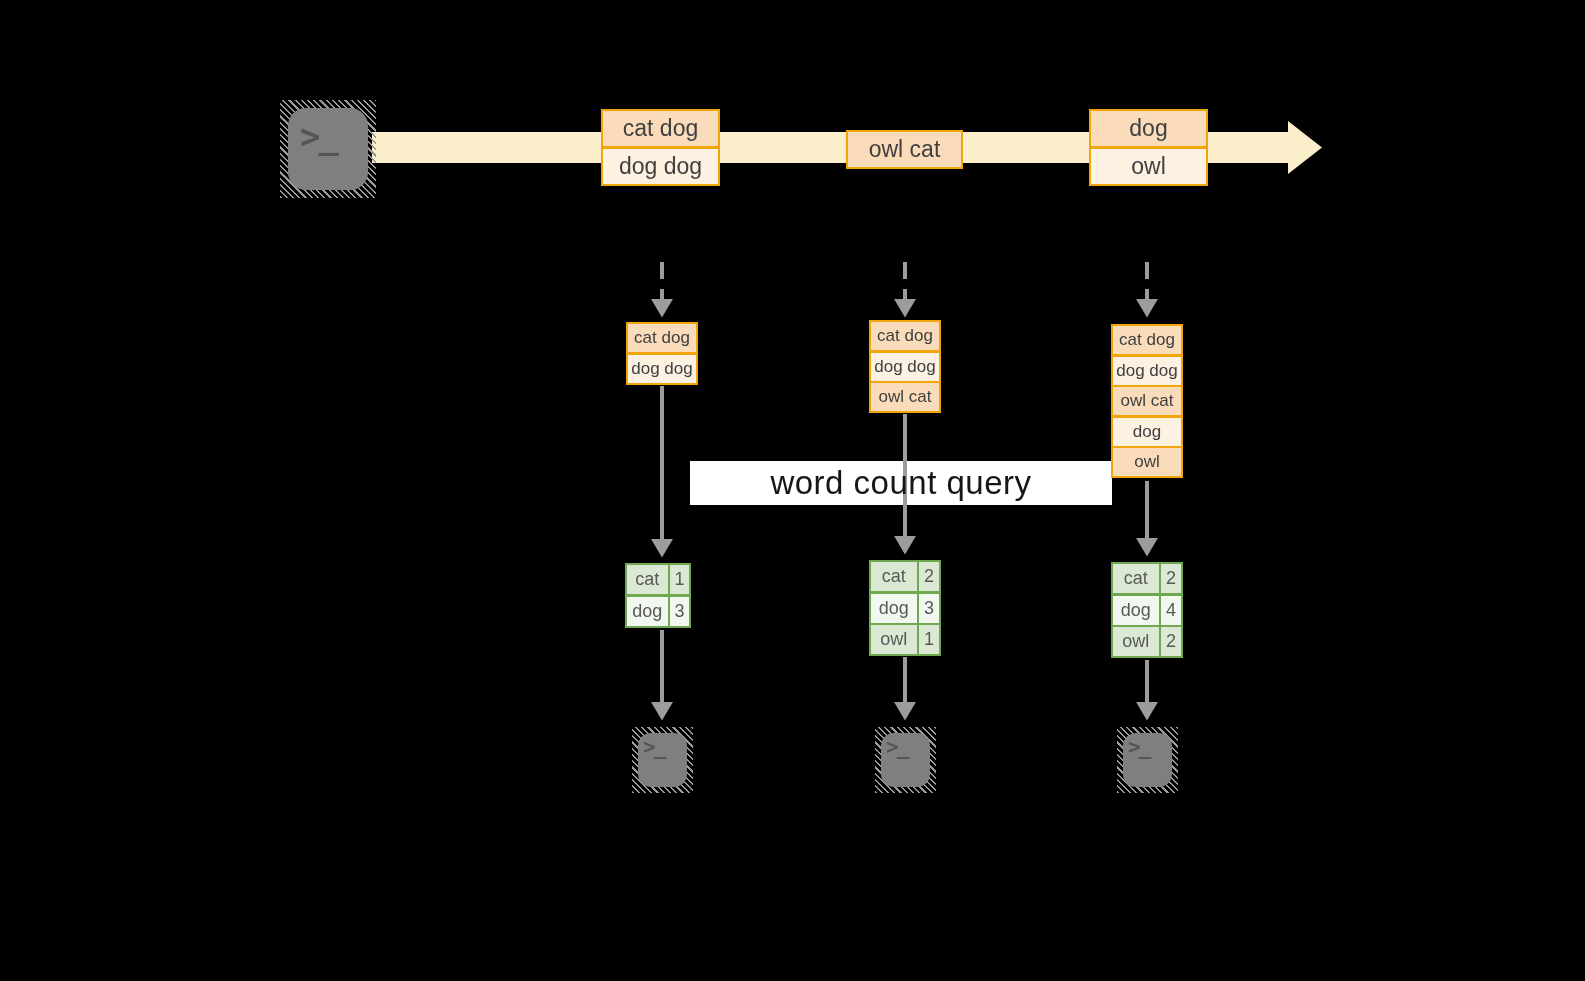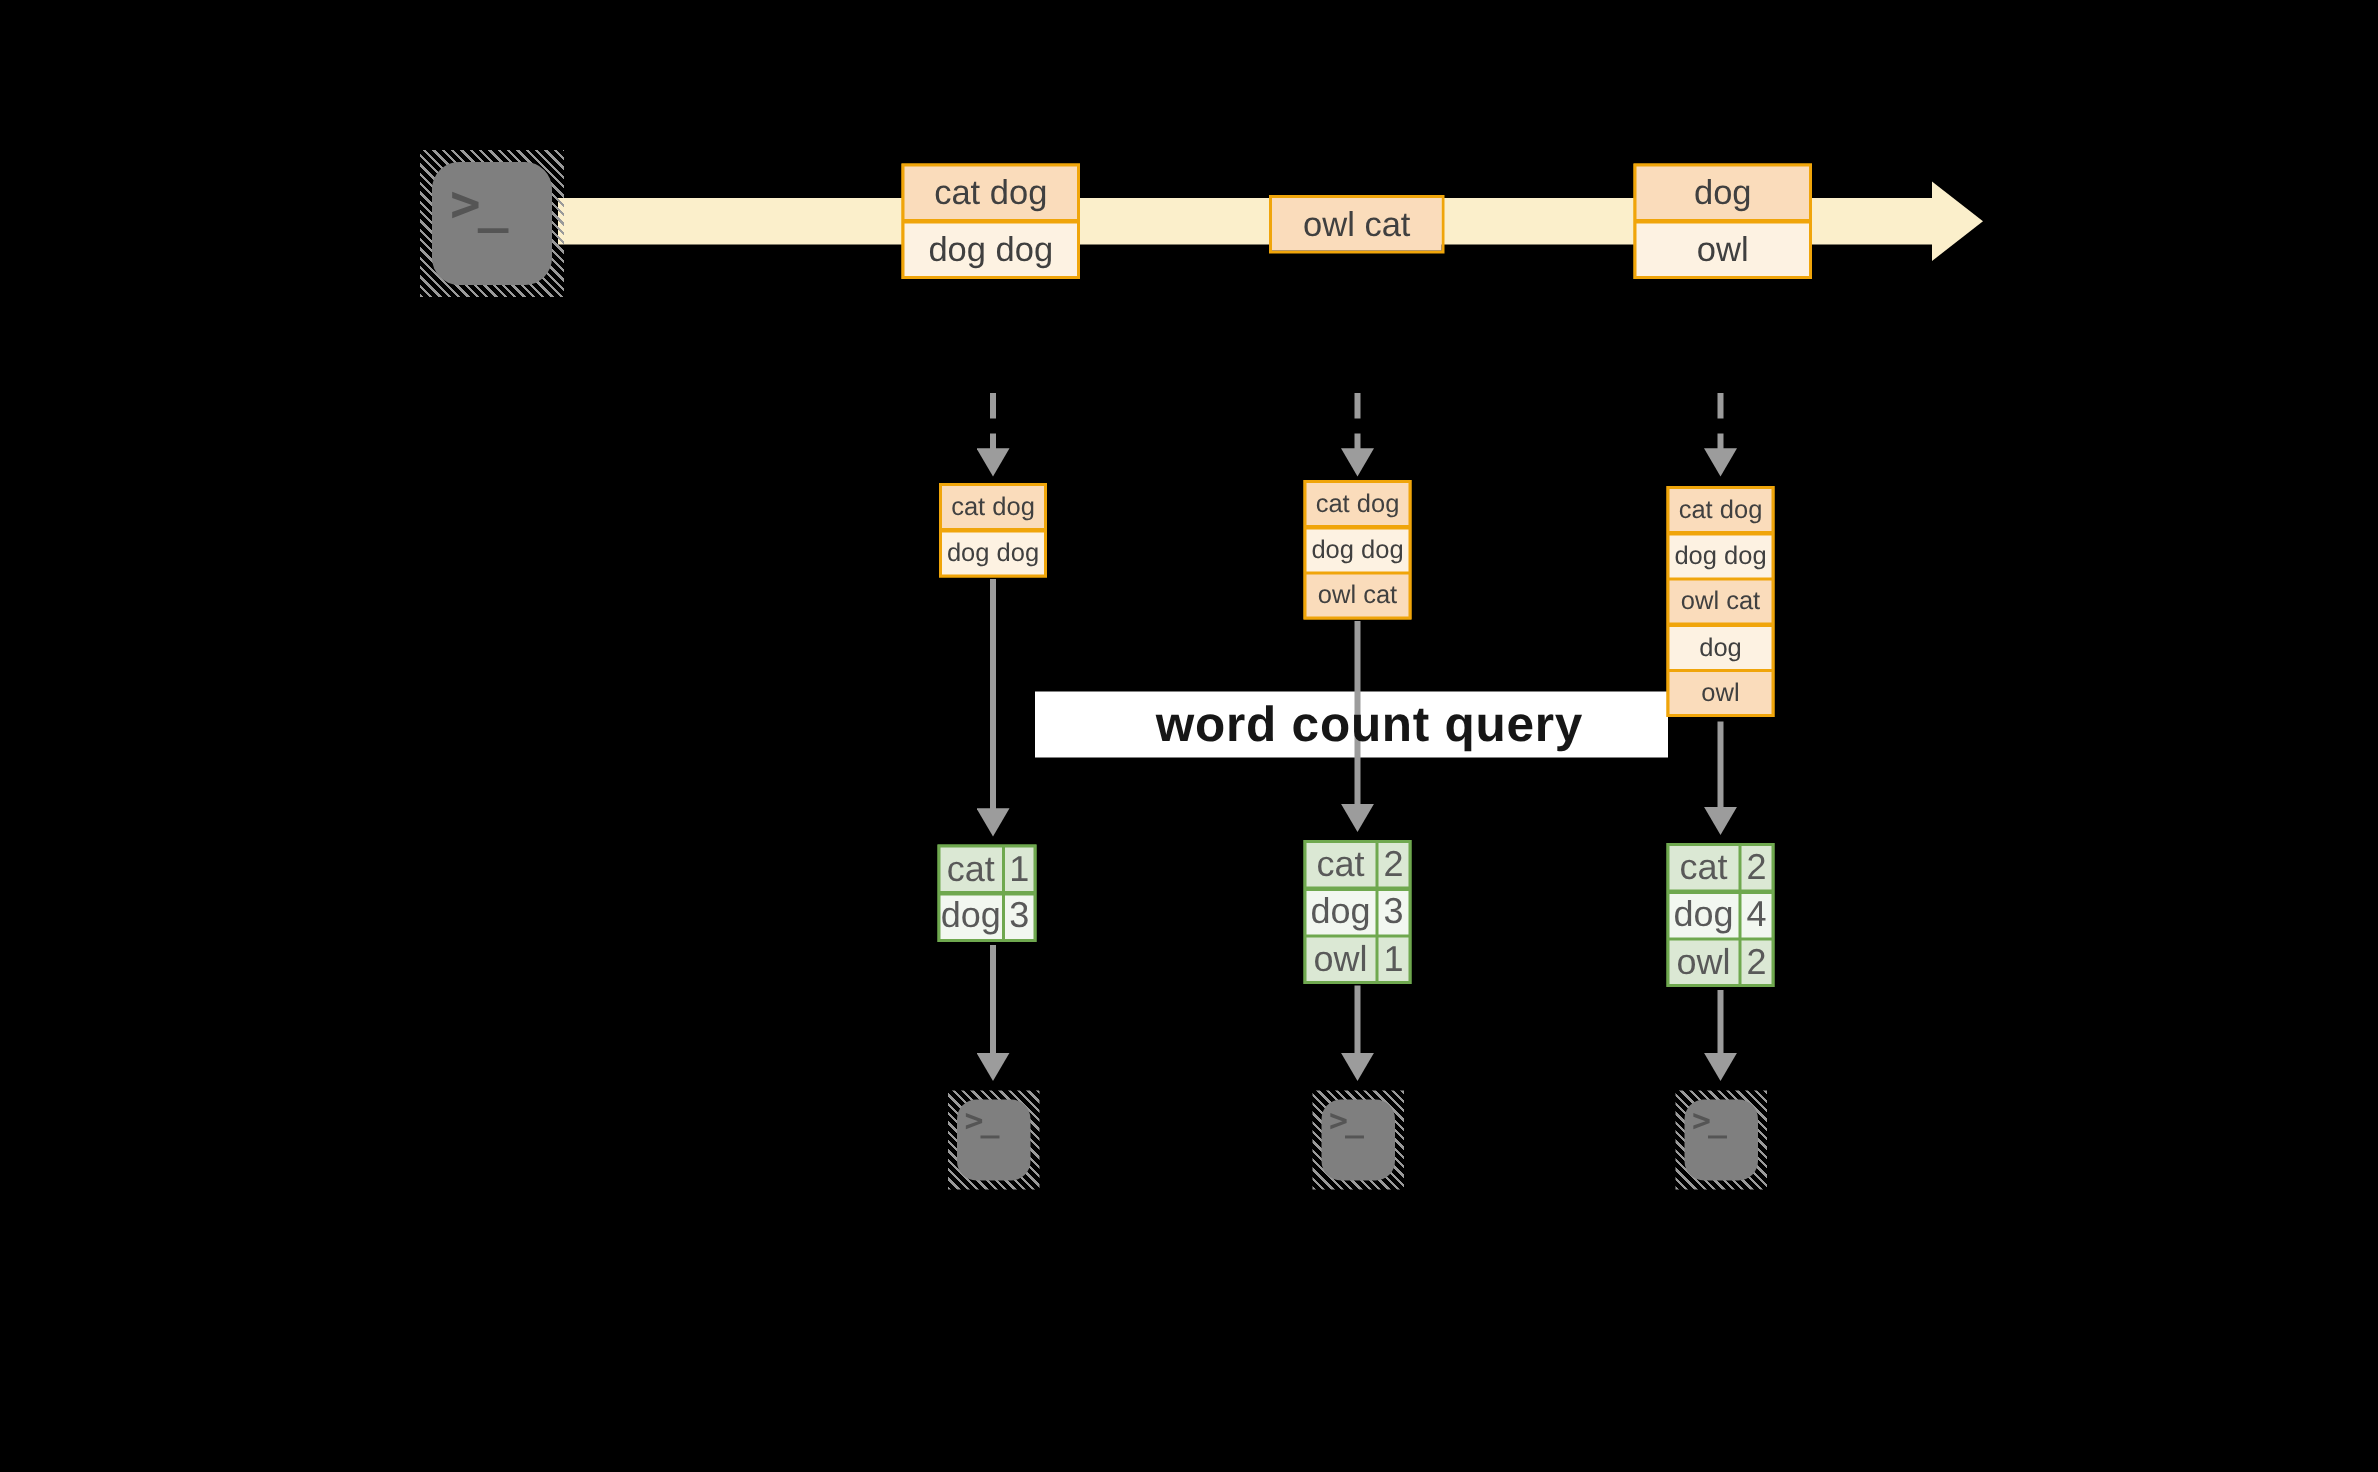--- a/index.html
+++ b/index.html
@@ -34,21 +34,21 @@
   .stack .cell.alt{background:var(--cream,#FDF2E2);}
 
   
   .wtable{
     position:absolute;display:grid;gap:2.5px;grid-template-columns:1fr 20px;
     background:var(--green,#6FA84F);border:2.5px solid var(--green,#6FA84F);
     box-sizing:border-box;z-index:5;
   }
   .wtable .cell{
     height:29px;display:flex;align-items:center;justify-content:center;
-    background:var(--cellA,#DBE8D4);color:var(--inkGreen,#595959);font-size:24px;
+    background:var(--cellA,#DBE8D4);color:var(--inkGreen,#595959);font-size:18px;
   }
   .wtable .cell.alt{background:var(--cellB,#F2F7F0);}
 
   
   .term{
     position:absolute;z-index:5;
     background:repeating-linear-gradient(45deg,#9a9a9a 0 1.6px,rgba(0,0,0,0) 1.6px 4.4px);
   }
   .term .face{position:absolute;background:var(--termGray,#7F7F7F);}
   .term .glyph{
@@ -60,21 +60,21 @@
   .term-src .glyph{left:20px;top:16px;font-size:34px;}
   .term-sink{width:61px;height:66px;top:727px;}
   .term-sink .face{inset:6px;border-radius:13px;}
   .term-sink .glyph{left:11px;top:8px;font-size:21px;}
 
   
   .querybox{position:absolute;left:690px;top:461px;width:422px;height:44px;background:#fff;z-index:2;}
   .querytext{
     position:absolute;left:690px;top:461px;width:422px;height:44px;z-index:4;
     display:flex;align-items:center;justify-content:center;
-    color:#161616;font-size:33px;font-weight:700;letter-spacing:.5px;padding-left:12px;
+    color:#161616;font-size:33px;font-weight:400;letter-spacing:.5px;
   }
 </style>
 </head>
 <body>
 
 <div class="canvas">
 
   <svg class="layer" width="1585" height="981" style="z-index:1">
     <rect x="372" y="132" width="918" height="31" style="fill:var(--band,#FBEFCB)"></rect>
     <polygon points="1288,121 1288,174 1322,147.5" style="fill:var(--band,#FBEFCB)"></polygon>

